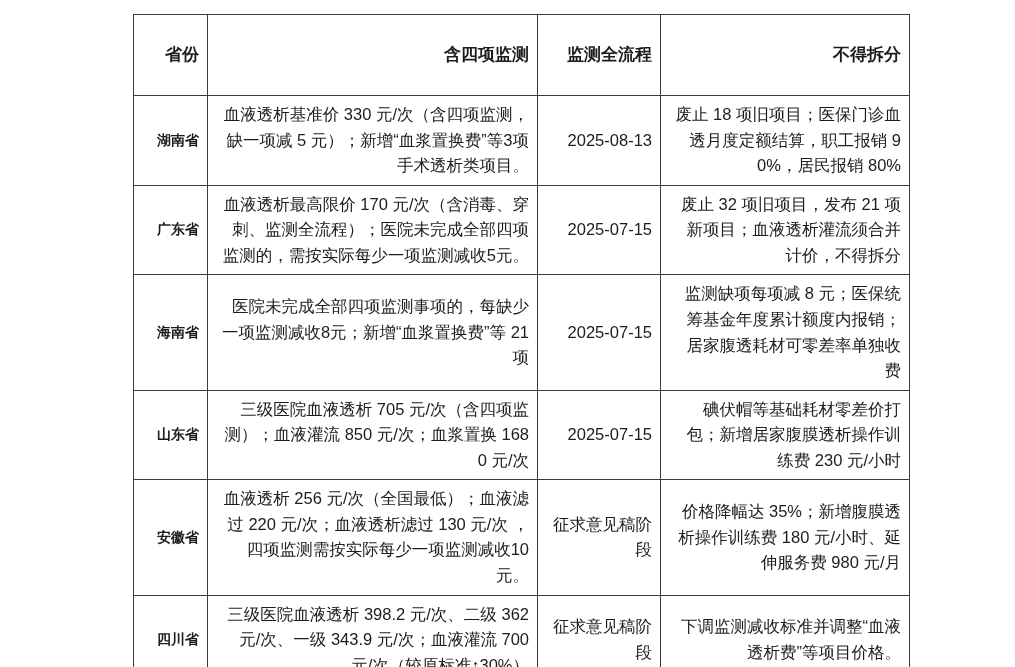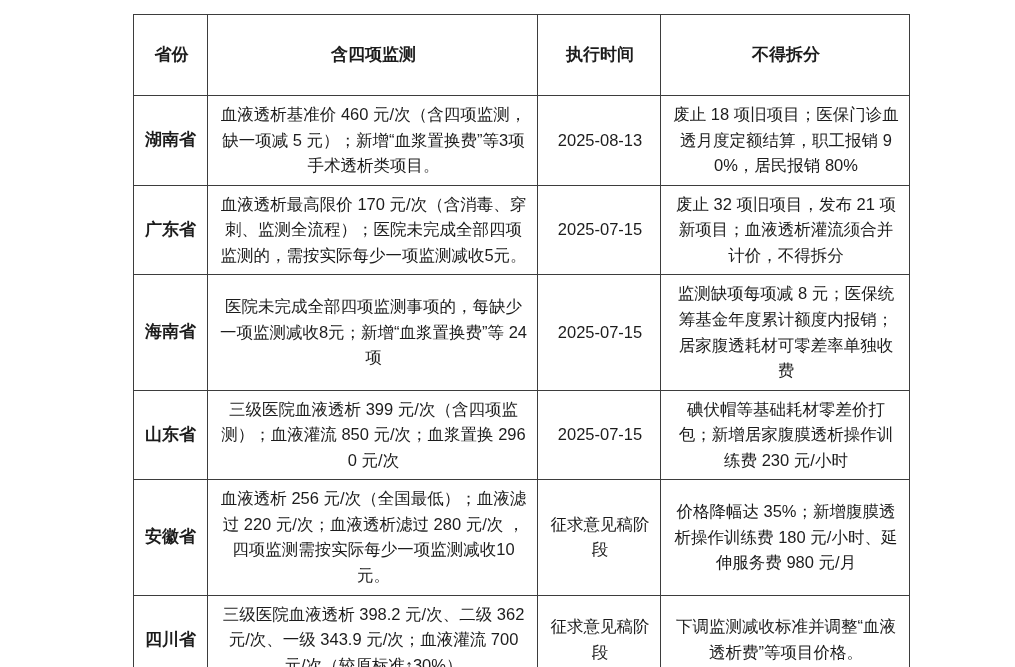--- a/index.html
+++ b/index.html
@@ -21,34 +21,34 @@
     background: #ffffff;
   }
   .price-table col.c-province { width: 74px; }
   .price-table col.c-content  { width: 330px; }
   .price-table col.c-time     { width: 123px; }
   .price-table col.c-notes    { width: 249px; }
 
   .price-table th, .price-table td {
     border: 1px solid #3d3d3d;
     vertical-align: middle;
-    text-align: center;
+    text-align: right;
     padding: 6px 8px 6px 10px;
     font-size: 16.5px;
     line-height: 1.55;
     word-break: break-all;
     overflow-wrap: anywhere;
   }
   .price-table th {
     font-weight: bold;
     font-size: 17px;
   }
   .price-table td.province {
     font-weight: bold;
-    font-size: 17px;
+    font-size: 14px;
     white-space: nowrap;
     padding-left: 8px;
   }
   tr.hdr        { height: 81px; }
   tr.r0 { height: 83px; }
   tr.r1 { height: 80px; }
   tr.r2 { height: 79px; }
   tr.r3 { height: 76px; }
   tr.r4 { height: 78px; }
   tr.r5 { height: 79px; }
@@ -61,52 +61,52 @@
     <colgroup>
       <col class="c-province">
         <col class="c-content">
         <col class="c-time">
         <col class="c-notes">
     </colgroup>
     <thead>
       <tr class="hdr">
         <th>省份</th>
         <th>含四项监测</th>
-        <th>执行时间</th>
+        <th>监测全流程</th>
         <th>不得拆分</th>
       </tr>
     </thead>
     <tbody>
       <tr class="r0">
         <td class="province">湖南省</td>
-        <td>血液透析基准价 460 元/次（含四项监测，缺一项减 5 元）；新增“血浆置换费”等3项手术透析类项目。</td>
+        <td>血液透析基准价 330 元/次（含四项监测，缺一项减 5 元）；新增“血浆置换费”等3项手术透析类项目。</td>
         <td>2025-08-13</td>
         <td>废止 18 项旧项目；医保门诊血透月度定额结算，职工报销 90%，居民报销 80%</td>
       </tr>
       <tr class="r1">
         <td class="province">广东省</td>
         <td>血液透析最高限价 170 元/次（含消毒、穿刺、监测全流程）；医院未完成全部四项监测的，需按实际每少一项监测减收5元。</td>
         <td>2025-07-15</td>
         <td>废止 32 项旧项目，发布 21 项新项目；血液透析灌流须合并计价，不得拆分</td>
       </tr>
       <tr class="r2">
         <td class="province">海南省</td>
-        <td>医院未完成全部四项监测事项的，每缺少一项监测减收8元；新增“血浆置换费”等 24 项</td>
+        <td>医院未完成全部四项监测事项的，每缺少一项监测减收8元；新增“血浆置换费”等 21 项</td>
         <td>2025-07-15</td>
         <td>监测缺项每项减 8 元；医保统筹基金年度累计额度内报销；居家腹透耗材可零差率单独收费</td>
       </tr>
       <tr class="r3">
         <td class="province">山东省</td>
-        <td>三级医院血液透析 399 元/次（含四项监测）；血液灌流 850 元/次；血浆置换 2960 元/次</td>
+        <td>三级医院血液透析 705 元/次（含四项监测）；血液灌流 850 元/次；血浆置换 1680 元/次</td>
         <td>2025-07-15</td>
         <td>碘伏帽等基础耗材零差价打包；新增居家腹膜透析操作训练费 230 元/小时</td>
       </tr>
       <tr class="r4">
         <td class="province">安徽省</td>
-        <td>血液透析 256 元/次（全国最低）；血液滤过 220 元/次；血液透析滤过 280 元/次 ，四项监测需按实际每少一项监测减收10元。</td>
+        <td>血液透析 256 元/次（全国最低）；血液滤过 220 元/次；血液透析滤过 130 元/次 ，四项监测需按实际每少一项监测减收10元。</td>
         <td>征求意见稿阶段</td>
         <td>价格降幅达 35%；新增腹膜透析操作训练费 180 元/小时、延伸服务费 980 元/月</td>
       </tr>
       <tr class="r5">
         <td class="province">四川省</td>
         <td>三级医院血液透析 398.2 元/次、二级 362 元/次、一级 343.9 元/次；血液灌流 700 元/次（较原标准↑30%）</td>
         <td>征求意见稿阶段</td>
         <td>下调监测减收标准并调整“血液透析费”等项目价格。</td>
       </tr>
 

